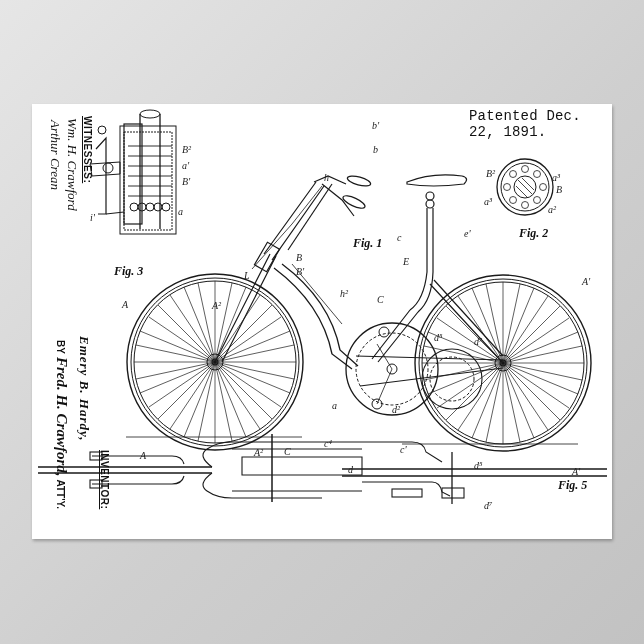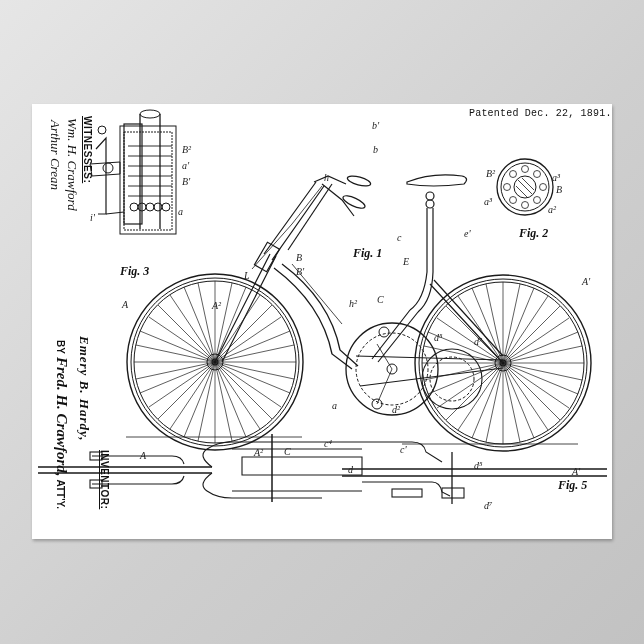--- a/index.html
+++ b/index.html
@@ -11,21 +11,21 @@
   }
   .poster {
     position: absolute; left: 32px; top: 104px; width: 580px; height: 435px;
     background: #ffffff;
     box-shadow: 1px 2px 3px rgba(0,0,0,0.28);
     overflow: hidden;
   }
   .poster svg { position: absolute; left: 0; top: 0; }
   .patent-date {
     position: absolute; left: 437px; top: 4px;
-    font-family: "Liberation Mono", monospace; font-size: 10px; color: #111;
+    font-family: "Liberation Mono", monospace; font-size: 14px; color: #111;
     letter-spacing: 0.2px;
   }
   .vtext {
     position: absolute; transform-origin: left top; transform: rotate(90deg);
     white-space: nowrap; color: #111;
   }
   .witnesses { left: 61px; top: 12px; font-family: "Liberation Sans", sans-serif; font-size: 10px; font-weight: bold; text-decoration: underline; letter-spacing: 0.5px; }
   .sig1 { left: 48px; top: 14px; font-style: italic; font-size: 13px; }
   .sig2 { left: 31px; top: 16px; font-style: italic; font-size: 13px; }
   .inventor-name { left: 60px; top: 232px; font-style: italic; font-weight: bold; font-size: 13px; letter-spacing: 1px; }
@@ -178,38 +178,38 @@
   <div class="vtext witnesses">WITNESSES:</div>
   <div class="vtext sig1">Wm. H. Crawford</div>
   <div class="vtext sig2">Arthur Crean</div>
 
   <div class="vtext inventor-name">Emery B. Hardy,</div>
   <div class="vtext inventor-label">INVENTOR:</div>
   <div class="vtext by-line">
     <span class="by">BY</span><span class="atty-sig">Fred. H. Crawford,</span><span class="atty">ATT'Y.</span>
   </div>
 
-  <div class="fig-label" style="left:321px; top:142px;">Fig. 1</div>
+  <div class="fig-label" style="left:321px; top:132px;">Fig. 1</div>
   <div class="fig-label" style="left:526px; top:374px;">Fig. 5</div>
-  <div class="fig-label" style="left:88px; top:160px;">Fig. 3</div>
+  <div class="fig-label" style="left:82px; top:160px;">Fig. 3</div>
   <div class="fig-label" style="left:487px; top:122px;">Fig. 2</div>
 
   <div class="lbl" style="left:90px; top:195px;">A</div>
   <div class="lbl" style="left:180px; top:196px;">A²</div>
   <div class="lbl" style="left:550px; top:172px;">A'</div>
   <div class="lbl" style="left:264px; top:148px;">B</div>
   <div class="lbl" style="left:264px; top:162px;">B'</div>
   <div class="lbl" style="left:345px; top:190px;">C</div>
   <div class="lbl" style="left:371px; top:152px;">E</div>
   <div class="lbl" style="left:365px; top:128px;">c</div>
   <div class="lbl" style="left:432px; top:124px;">e'</div>
   <div class="lbl" style="left:340px; top:16px;">b'</div>
   <div class="lbl" style="left:341px; top:40px;">b</div>
   <div class="lbl" style="left:292px; top:68px;">h</div>
-  <div class="lbl" style="left:308px; top:194px;margin-left:9px;">h²</div>
+  <div class="lbl" style="left:308px; top:184px;">h²</div>
   <div class="lbl" style="left:212px; top:166px;">L</div>
   <div class="lbl" style="left:442px; top:232px;">d⁷</div>
   <div class="lbl" style="left:402px; top:228px;">d⁵</div>
   <div class="lbl" style="left:300px; top:296px;">a</div>
   <div class="lbl" style="left:360px; top:300px;">d²</div>
   <div class="lbl" style="left:108px; top:346px;">A</div>
   <div class="lbl" style="left:222px; top:343px;">A²</div>
   <div class="lbl" style="left:252px; top:342px;">C</div>
   <div class="lbl" style="left:292px; top:334px;">c⁴</div>
   <div class="lbl" style="left:368px; top:340px;">c'</div>

